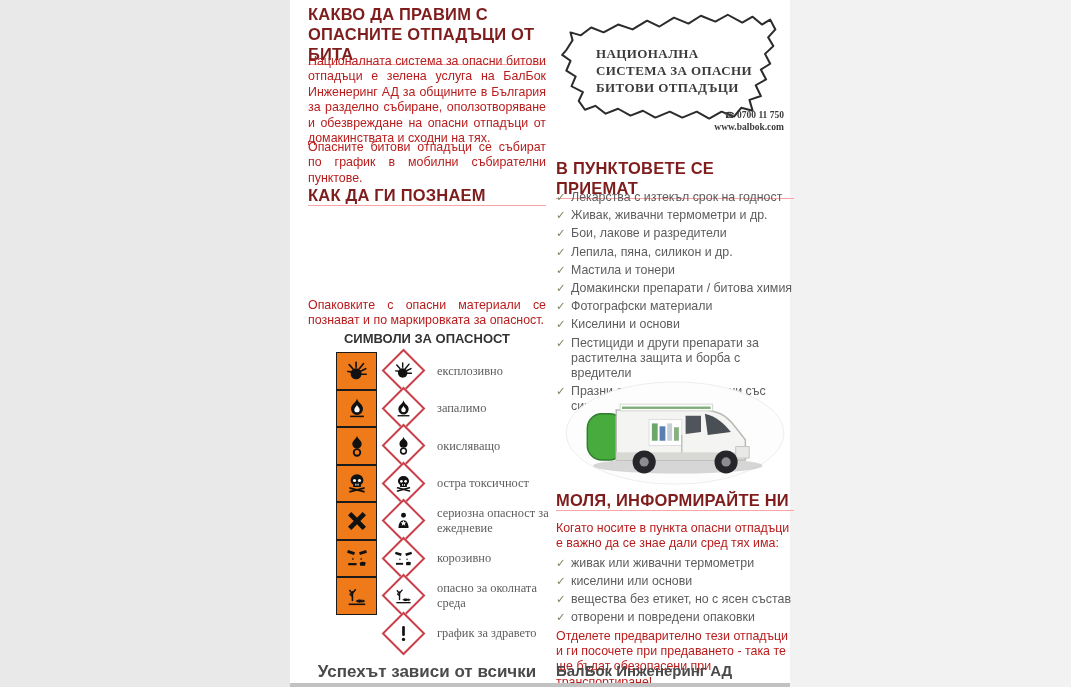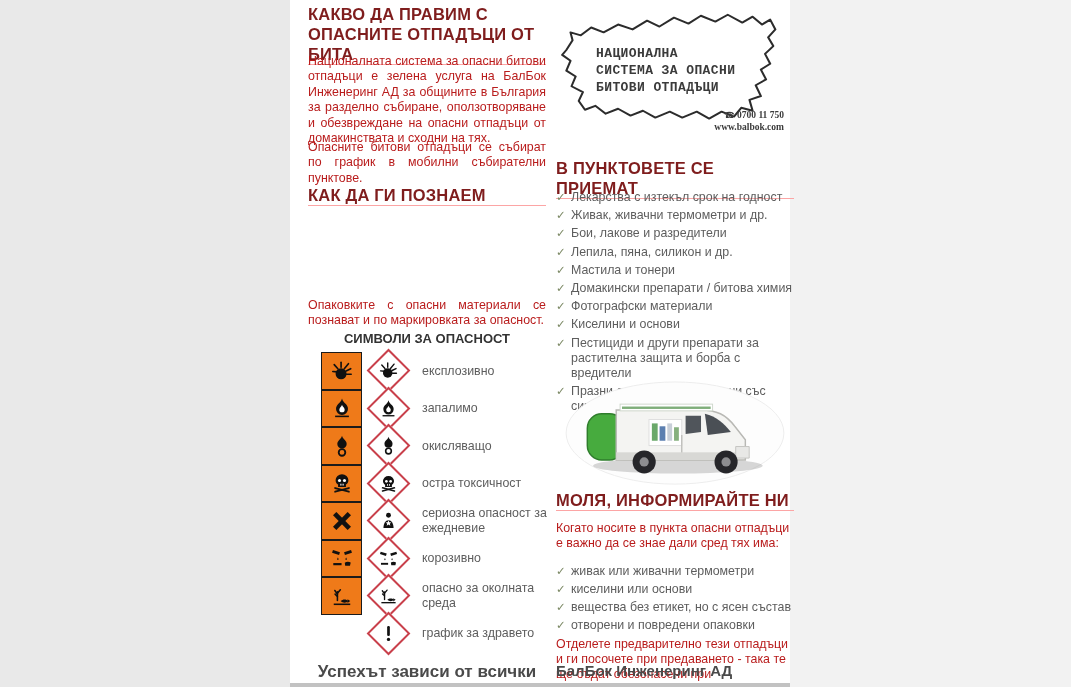--- a/index.html
+++ b/index.html
@@ -21,21 +21,21 @@
   .body-text{color:#b91c1c;font-size:12.4px;line-height:15.4px;}
   .just{text-align:justify;}
   .center{text-align:center;}
   .bold-dark{color:#4a4a4a;font-weight:bold;}
 
   
   .chk-row{position:relative;padding-left:15px;color:#5d5d5d;font-size:12.4px;line-height:15.2px;margin-bottom:3px;}
   .chk{position:absolute;left:0;top:0;color:#7d8a66;font-size:11.5px;}
 
   
-  .sym-row{display:flex;align-items:center;height:37.5px;margin-left:13px;}
+  .sym-row{display:flex;align-items:center;height:37.5px;margin-left:28px;font-family:Liberation Serif, serif;}
   .osq{
     width:41px;height:37.5px;box-sizing:border-box;background:#ef7a19;
     border:1.6px solid #1b1b1b;display:flex;align-items:center;justify-content:center;
     flex:0 0 41px;
   }
   .osq.empty{background:transparent;border-color:transparent;}
   .dia-wrap{flex:0 0 52px;display:flex;align-items:center;justify-content:center;}
   .dia{
     width:27px;height:27px;box-sizing:content-box;border:2.6px solid #c9404b;background:#fff;
     transform:rotate(45deg);display:flex;align-items:center;justify-content:center;
@@ -43,21 +43,21 @@
   .din{transform:rotate(-45deg);display:flex;align-items:center;justify-content:center;}
   .sym-label{margin-left:8px;color:#5d5d5d;font-size:12.4px;line-height:14.5px;width:128px;}
   .ic{width:22px;height:22px;display:block;}
   .ic-sm{width:19px;height:19px;display:block;}
 
   
   .map-box{width:238px;height:142px;position:relative;}
   .map-box svg{position:absolute;left:0;top:0;width:100%;height:100%;}
   .map-title{
     position:absolute;left:40px;top:42px;width:160px;
-    font-family:Liberation Mono, monospace;font-weight:bold;color:#3b3b3b;
+    font-family:Liberation Serif, serif;font-weight:bold;color:#3b3b3b;
     font-size:13px;line-height:17px;letter-spacing:.4px;
   }
   .map-contact{
     position:absolute;right:10px;bottom:12px;text-align:right;
     font-family:"Liberation Serif", serif;font-weight:bold;color:#3b3b3b;
     font-size:9.5px;line-height:11.5px;
   }
   .phone-ic{font-family:"DejaVu Sans", sans-serif;font-size:8.5px;}
 
   .van-box{width:238px;height:106px;display:flex;justify-content:center;}
@@ -354,21 +354,21 @@
       <circle cx="83" cy="84" r="12" fill="#26262a"></circle>
         <circle cx="83" cy="84" r="4.8" fill="#8d8d90"></circle>
       <circle cx="168" cy="84" r="12" fill="#26262a"></circle>
         <circle cx="168" cy="84" r="4.8" fill="#8d8d90"></circle>
     </svg>
   </div>
 
   <div class="abs sec-h" style="left:266px;top:490px;width:238px;">МОЛЯ, ИНФОРМИРАЙТЕ НИ</div>
 
   <div class="abs" style="left:266px;top:521px;width:240px;">
-    <div class="body-text" style="margin-bottom:12px;">Когато носите в пункта опасни отпадъци е важно да се знае дали сред тях има:</div>
+    <div class="body-text" style="margin-bottom:4px;">Когато носите в пункта опасни отпадъци е важно да се знае дали сред тях има:</div>
     <div class="chk-row"><span class="chk">✓</span><span>живак или живачни термометри</span></div>
     <div class="chk-row"><span class="chk">✓</span><span>киселини или основи</span></div>
     <div class="chk-row"><span class="chk">✓</span><span>вещества без етикет, но с ясен състав</span></div>
     <div class="chk-row"><span class="chk">✓</span><span>отворени и повредени опаковки</span></div>
     <div class="body-text">Отделете предварително тези отпадъци и ги посочете при предаването - така те ще бъдат обезопасени при транспортиране!</div>
   </div>
 
   <div class="abs bold-dark" style="left:266px;top:662px;width:238px;font-size:15px;">БалБок Инженеринг АД</div>
 
   <div class="paper-strip"></div>

